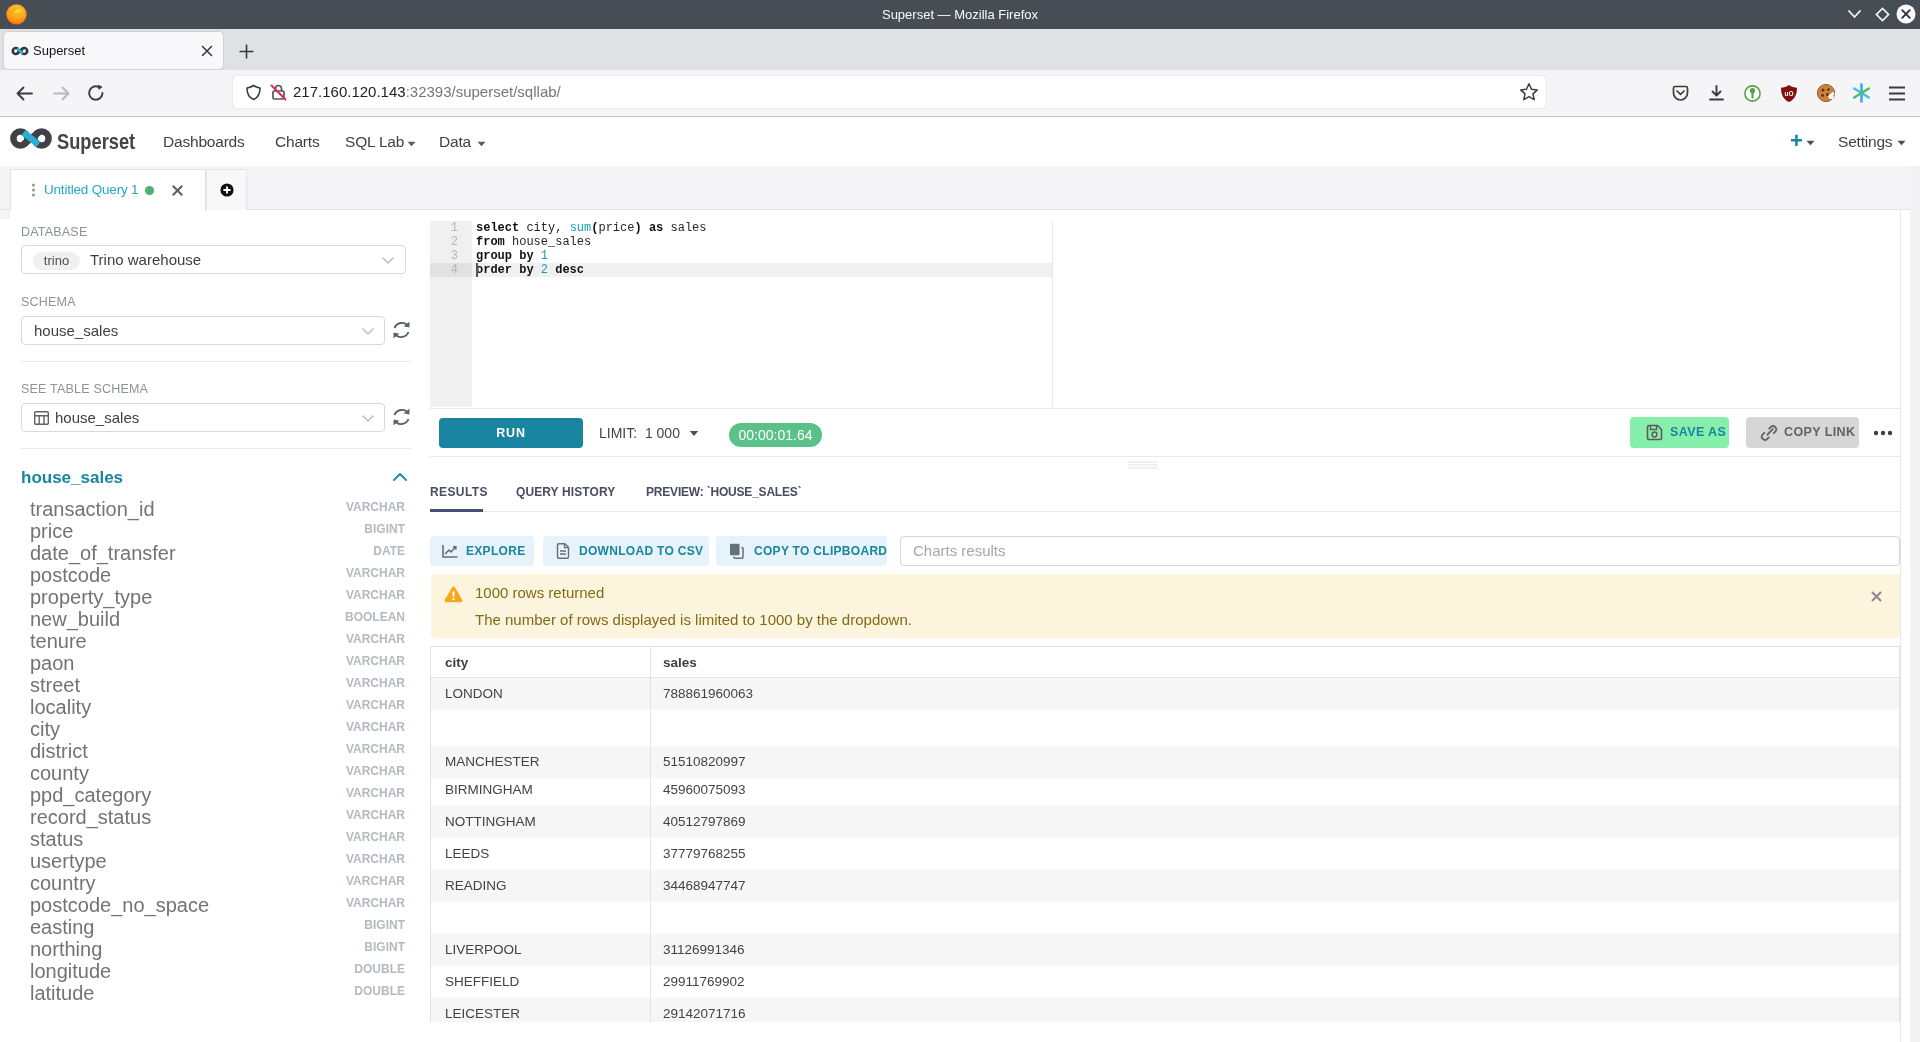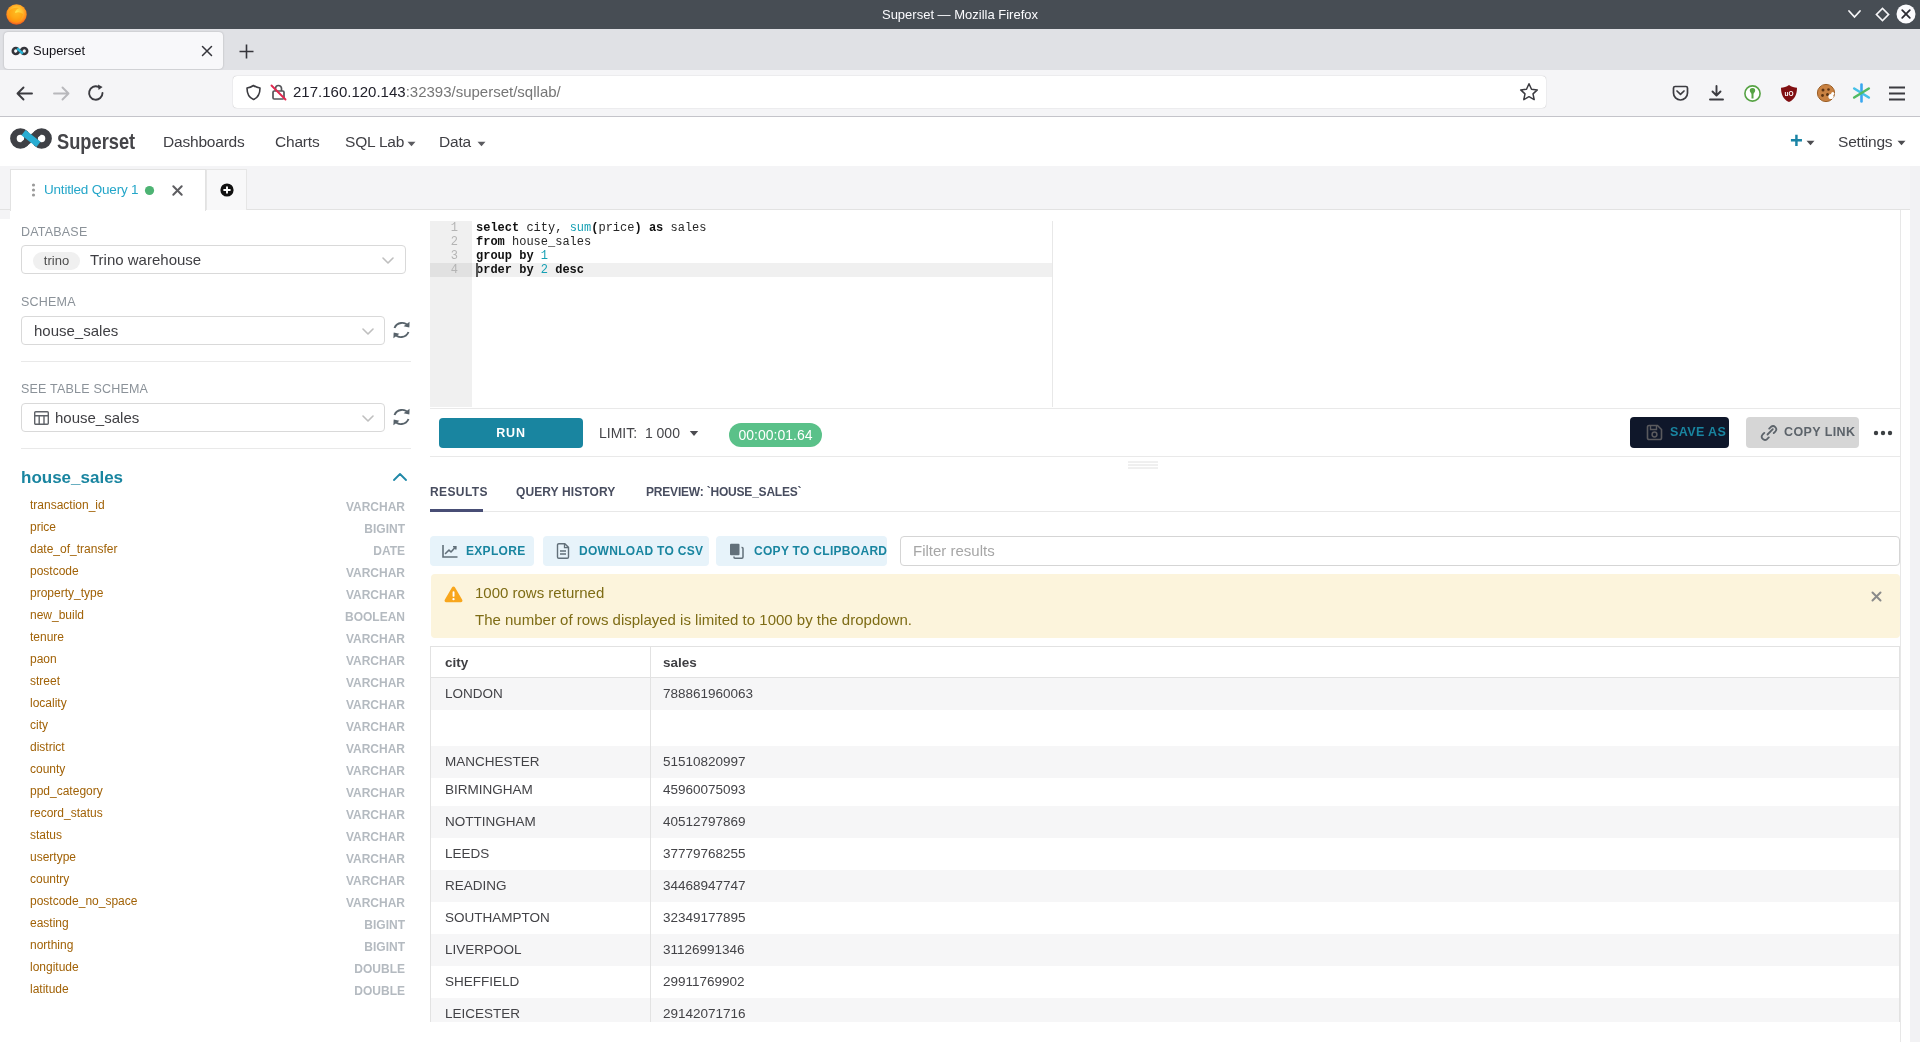--- a/index.html
+++ b/index.html
@@ -28,39 +28,39 @@
 #qtab-active { left:10px; top:169px; width:196px; height:42px; background:#fff; border:1px solid #e2e2e2; border-bottom:none; }
 #qtab-active .qname { left:33px; top:0; height:40px; line-height:40px; font-size:13.5px; letter-spacing:-0.2px; color:#24a6c9; }
 #qtab-plus { left:206px; top:169px; width:41px; height:41px; background:#f8f8f9; border:1px solid #e6e6e6; border-bottom:none; }
 #lftstub { left:0; top:210px; width:10px; height:9px; background:#f4f4f6; }
 
 
 .sblabel { font-size:12.5px; color:#8b9299; letter-spacing:.2px; }
 .sbselect { background:#fff; border:1px solid #d9d9d9; border-radius:4px; }
 .pill { background:#f0f0f0; border-radius:11px; font-size:13px; color:#4e4e4e; text-align:center; }
 .sbdivider { height:1px; background:#e9e9e9; }
-.colname { font-size:12px; color:#a16207; }
+.colname { font-size:20px; color:#737373; }
 .coltype { font-size:12px; color:#b4bac0; text-align:right;font-weight:bold; }
 
 
 #gutter { left:430px; top:221px; width:42px; height:186px; background:#f0f0f0; }
 .lnum { position:absolute; width:28px; text-align:right; font-family:"Liberation Mono", monospace; font-size:12px; color:#b4b4b4; line-height:14px; }
 .codeline { position:absolute; left:476px; font-family:"Liberation Mono", monospace; font-size:12px; line-height:14px; color:#262626; white-space:pre; }
 .kw { font-weight:bold; color:#111; }
 .fn { color:#16a0b4; }
 #activeline { left:472px; top:263px; width:580px; height:14px; background:#f0f0f0; }
 #gutteractive { left:430px; top:263px; width:42px; height:14px; background:#e1e1e1; }
 #printmargin { left:1052px; top:221px; width:1px; height:186px; background:#e8e8e8; }
 #cursor { left:476px; top:263px; width:1.5px; height:14px; background:#555; }
 
 
 #runbtn { left:439px; top:418px; width:144px; height:30px; background:#1985a0; border-radius:4px; color:#fff; font-size:12.5px; font-weight:bold; letter-spacing:.8px; text-align:center; line-height:30px; }
 #limit { left:599px; top:418px; height:30px; line-height:30px; font-size:14px; color:#454549; }
 #timer { left:729px; top:423px; width:93px; height:24px; background:#5ac189; border-radius:12px; color:#fff; font-size:14px; text-align:center; line-height:24px; }
-#saveas { left:1630px; top:417px; width:99px; height:31px; background:#0f172a; border-radius:4px; }
+#saveas { left:1630px; top:417px; width:99px; height:31px; background:#86efac; border-radius:4px; }
 #saveas span { position:absolute; left:40px; top:0; line-height:31px; font-size:12.5px; font-weight:bold; letter-spacing:.4px; color:#1985a0; }
 #copylink { left:1746px; top:417px; width:113px; height:31px; background:#d6d6d6; border-radius:4px; }
 #copylink span { position:absolute; left:38px; top:0; line-height:31px; font-size:12.5px; font-weight:bold; letter-spacing:.4px; color:#5c636a; }
 #northsouth { left:430px; top:456px; width:1470px; height:1px; background:#e9e9e9; }
 
 
 .stab { top:484px; height:16px; line-height:16px; font-size:12px; font-weight:bold; letter-spacing:.4px; color:#484d5f; }
 #stabline { left:430px; top:511px; width:1470px; height:1px; background:#e8e8e8; }
 #stabink { left:430px; top:509px; width:53px; height:2.5px; background:#484e75; }
 .sbtn { top:536px; height:30px; background:#e7f3fa; border-radius:4px; color:#1985a0; font-size:12px; font-weight:bold; letter-spacing:.3px; }
@@ -453,21 +453,21 @@
   <span style="left:36px">DOWNLOAD TO CSV</span>
 </div>
 <div class="abs sbtn" style="left:716px;width:171px">
   <svg class="abs" style="left:13px;top:7px" width="15" height="16" viewBox="0 0 15 16">
     <rect x="1" y="0.8" width="9.5" height="11.5" rx="1" fill="#62707a"></rect>
     <path d="M12.5,4.5 H13 A1,1 0 0 1 14,5.5 V14 A1.2,1.2 0 0 1 12.8,15.2 H6 A1,1 0 0 1 5,14.2 V13.5" fill="none" stroke="#62707a" stroke-width="1.5"></path>
   </svg>
   <span style="left:38px">COPY TO CLIPBOARD</span>
 </div>
 <div class="abs" id="filterbox">
-    <span>Filter results</span>
+    <span>Charts results</span>
   </div>
 
 <div class="abs" id="alert">
   <svg class="abs" style="left:13px;top:12px" width="19" height="17" viewBox="0 0 19 17">
     <path d="M8.1,1.2 A1.65,1.65 0 0 1 10.9,1.2 L18.2,13.8 A1.6,1.6 0 0 1 16.8,16.2 H2.2 A1.6,1.6 0 0 1 0.8,13.8 Z" fill="#f8a61c"></path>
     <rect x="8.6" y="5.2" width="1.9" height="5.6" rx="0.9" fill="#fff"></rect>
     <circle cx="9.5" cy="13.2" r="1.15" fill="#fff"></circle>
   </svg>
   <div class="t1">1000 rows returned</div>
   <div class="t2">The number of rows displayed is limited to 1000 by the dropdown.</div>
@@ -497,24 +497,20 @@
         <span class="rcell" style="left:232px">40512797869</span>
       </div>
 <div class="rrow" style="top:160px">
         <span class="rcell" style="left:14px">LEEDS</span>
         <span class="rcell" style="left:232px">37779768255</span>
       </div>
 <div class="rrow odd" style="top:192px">
         <span class="rcell" style="left:14px">READING</span>
         <span class="rcell" style="left:232px">34468947747</span>
       </div>
-<div class="rrow" style="top:224px">
-        <span class="rcell" style="left:14px">SOUTHAMPTON</span>
-        <span class="rcell" style="left:232px">32349177895</span>
-      </div>
 <div class="rrow odd" style="top:256px">
         <span class="rcell" style="left:14px">LIVERPOOL</span>
         <span class="rcell" style="left:232px">31126991346</span>
       </div>
 <div class="rrow" style="top:288px">
         <span class="rcell" style="left:14px">SHEFFIELD</span>
         <span class="rcell" style="left:232px">29911769902</span>
       </div>
 <div class="rrow odd" style="top:320px">
         <span class="rcell" style="left:14px">LEICESTER</span>

